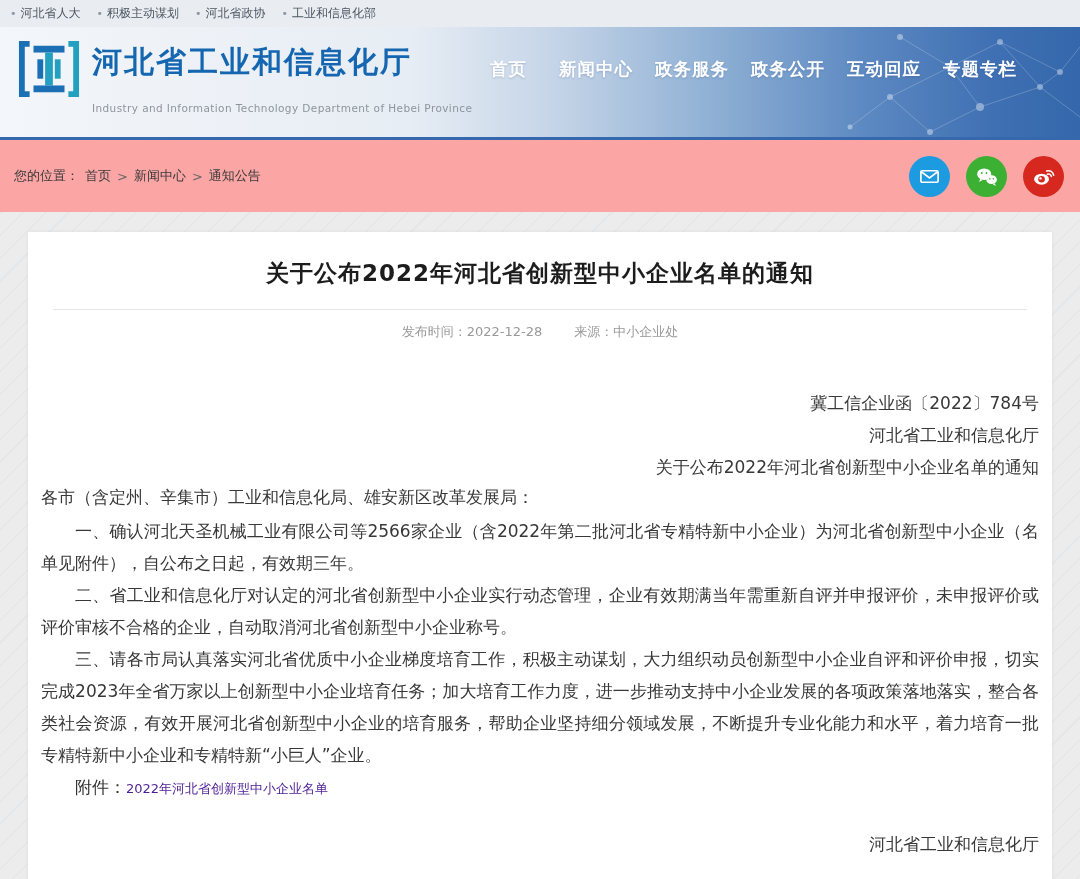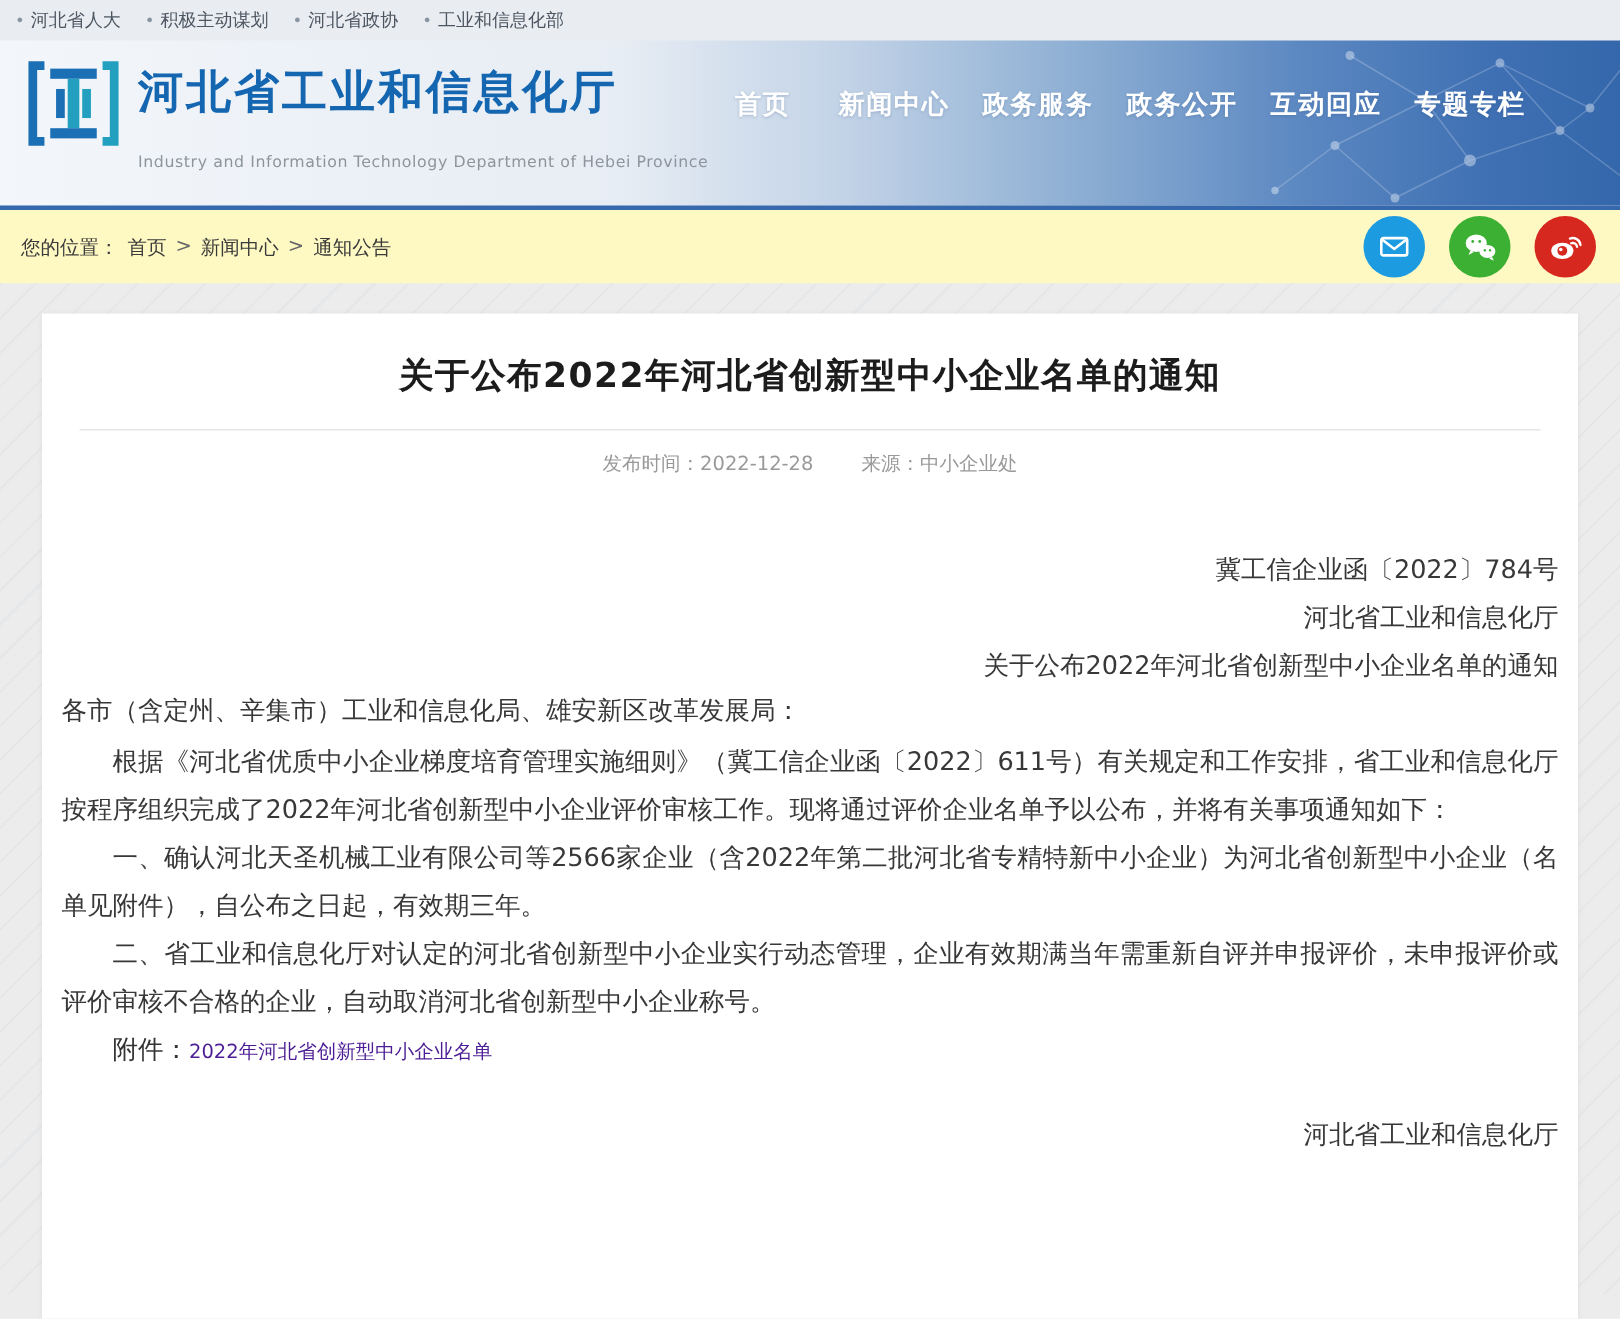--- a/index.html
+++ b/index.html
@@ -23,21 +23,21 @@
   .logo-mark { width:62px; height:62px; }
   .site-title { font-size:30px; font-weight:bold; color:#1566b0; letter-spacing:2px;
     line-height:40px; margin-top:4px; }
   .site-subtitle { font-size:10.5px; color:#8d949c; margin-top:20px; letter-spacing:.4px; }
   .nav { position:absolute; left:490px; top:30px; display:flex; gap:22px; align-items:center; }
   .nav-item { color:#ffffff; font-size:17.5px; font-weight:bold; letter-spacing:1px;
     cursor:pointer; text-shadow:0 1px 2px rgba(40,70,120,.25); white-space:nowrap; }
   .nav-item:first-child { margin-right:10px; }
 
   
-  .crumb-row { height:49px; background:#fef9c3; display:flex; align-items:center;
+  .crumb-row { height:72px; background:#fca5a5; display:flex; align-items:center;
     justify-content:space-between; padding:0 16px 0 14px; }
   .crumbs { display:flex; align-items:center; gap:6px; font-size:13px; color:#3a3a3a; }
   .crumb-link { cursor:pointer; }
   .crumb-sep { color:#666; }
   .social { display:flex; gap:16px; align-items:center; }
   .social-btn { width:41px; height:41px; border-radius:50%; cursor:pointer;
     display:flex; align-items:center; justify-content:center; }
 
   
   .content { height:674px; padding:20px 28px 0;
@@ -187,23 +187,23 @@
     </div>
 
     <div class="doc-head">
       <div>冀工信企业函〔2022〕784号</div>
       <div>河北省工业和信息化厅</div>
       <div>关于公布2022年河北省创新型中小企业名单的通知</div>
     </div>
 
     <div class="body-text">
       <p class="salutation">各市（含定州、辛集市）工业和信息化局、雄安新区改革发展局：</p>
-      <p>根据《河北省优质中小企业梯度培育管理实施细则》（冀工信企业函〔2022〕611号）有关规定和工作安排，省工业和信息化厅按程序组织完成了2022年河北省创新型中小企业评价审核工作。现将通过评价企业名单予以公布，并将有关事项通知如下：</p>
       <p>一、确认河北天圣机械工业有限公司等2566家企业（含2022年第二批河北省专精特新中小企业）为河北省创新型中小企业（名单见附件），自公布之日起，有效期三年。</p>
       <p>二、省工业和信息化厅对认定的河北省创新型中小企业实行动态管理，企业有效期满当年需重新自评并申报评价，未申报评价或评价审核不合格的企业，自动取消河北省创新型中小企业称号。</p>
+      <p>三、请各市局认真落实河北省优质中小企业梯度培育工作，积极主动谋划，大力组织动员创新型中小企业自评和评价申报，切实完成2023年全省万家以上创新型中小企业培育任务；加大培育工作力度，进一步推动支持中小企业发展的各项政策落地落实，整合各类社会资源，有效开展河北省创新型中小企业的培育服务，帮助企业坚持细分领域发展，不断提升专业化能力和水平，着力培育一批专精特新中小企业和专精特新“小巨人”企业。</p>
     </div>
 
     <div class="attachment">
       <span>附件：</span><span class="attachment-name">2022年河北省创新型中小企业名单</span>
     </div>
 
     <div class="sign-block">
       <div>河北省工业和信息化厅</div>
 
     </div>

